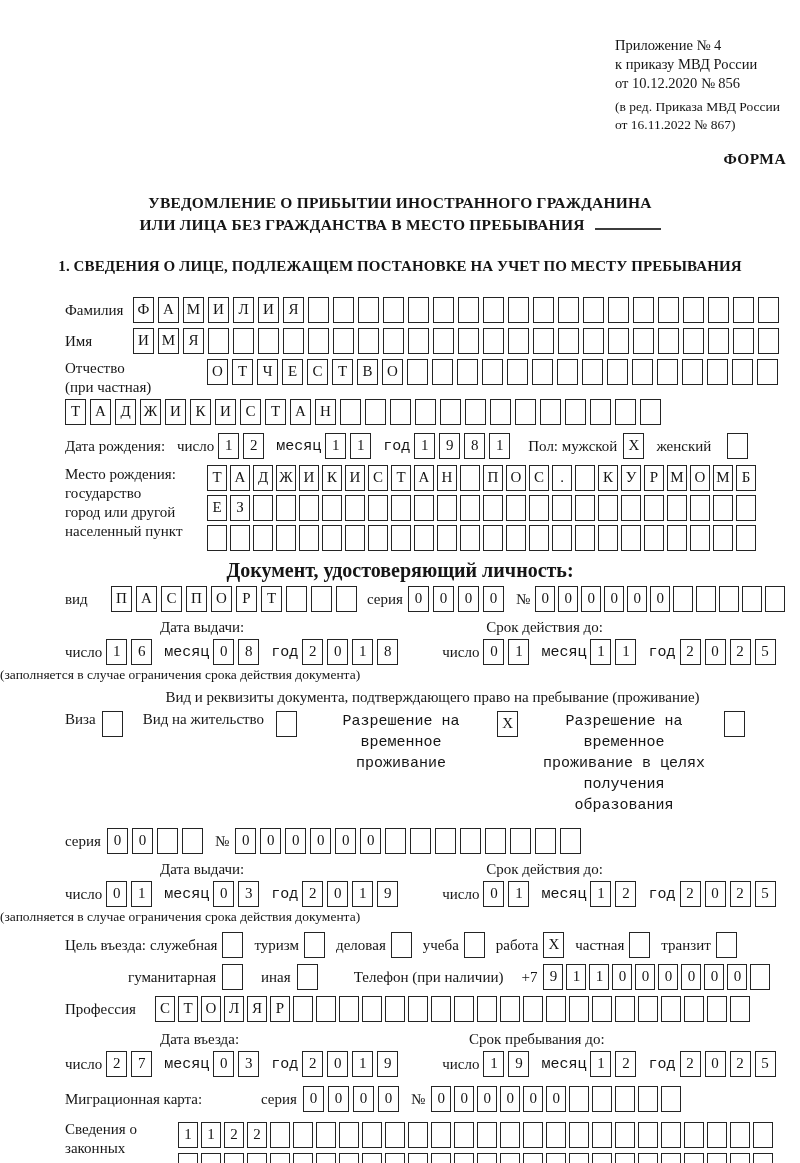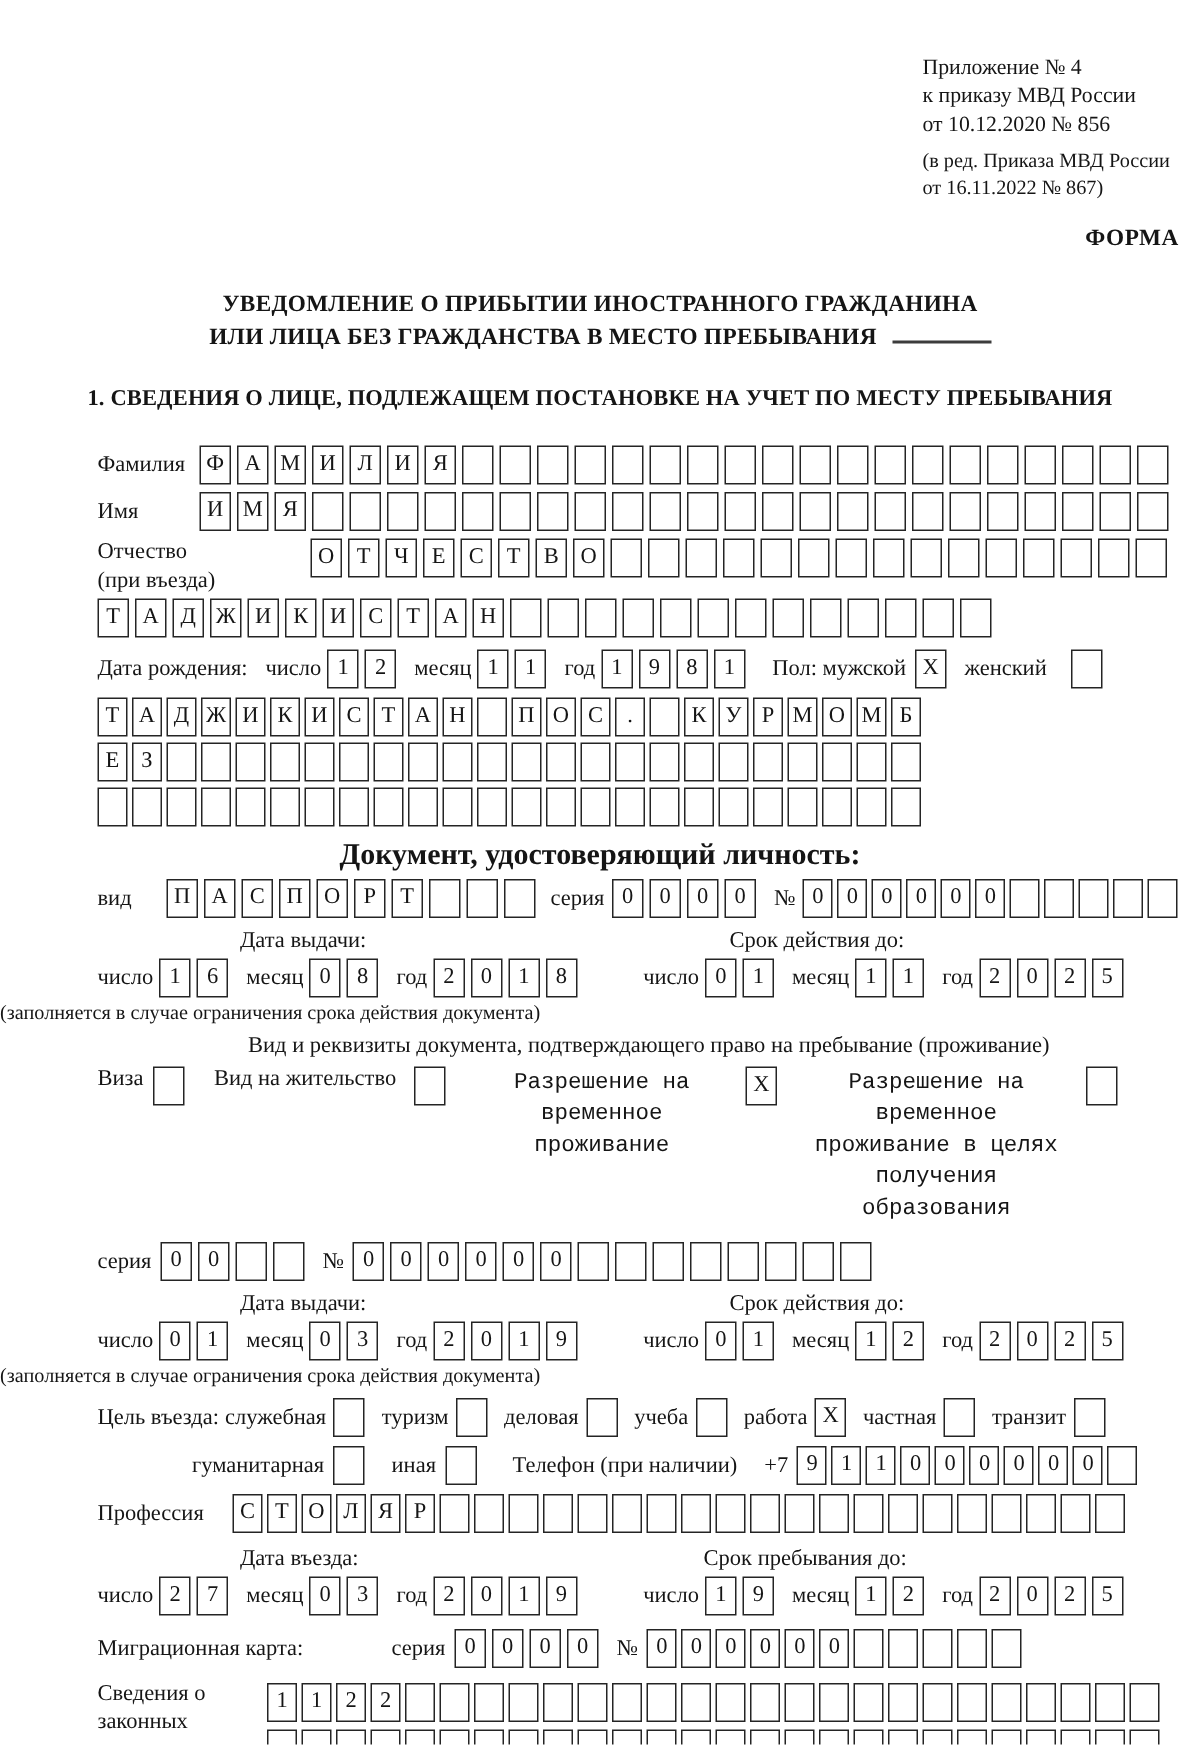--- a/index.html
+++ b/index.html
@@ -33,21 +33,21 @@
     margin-right:4px; text-align:center; line-height:23px; font-size:15px;
     background:#fff;
   }
   .cellrow.sm .cell { width:20px; margin-right:3px; }
   .stack { display:flex; flex-direction:column; row-gap:4px; }
 
   .doc-head { text-align:center; font-weight:bold; font-size:20px; margin-top:8px; }
   .dhdr { display:flex; margin-left:65px; margin-top:7px; }
   .drow { display:flex; align-items:center; margin-left:65px; margin-top:3px; white-space:nowrap; }
   .dlbl { margin-right:4px; }
-  .mlbl { margin-left:8px; margin-right:4px; }
+  .mlbl { margin-left:8px; margin-right:4px;font-family:Liberation Mono, monospace; }
   .note { padding-right:32px; font-size:13.5px; margin-top:2px; }
   .intro { margin-left:65px; margin-top:6px;text-align:center; }
 </style>
 </head>
 <body>
 
 <div class="page">
 
   <div class="hdr">
     <div>Приложение № 4</div>
@@ -127,21 +127,21 @@
         <span class="cell"></span>
         <span class="cell"></span>
         <span class="cell"></span>
         <span class="cell"></span>
       </span>
   </div>
 
   <div class="frow top">
     <span class="lblblock" style="width:142px">
       <span class="ln">Отчество</span>
-      <span class="ln">(при въезда)</span>
+      <span class="ln">(при частная)</span>
     </span>
     <span class="cellrow">
         <span class="cell">О</span>
         <span class="cell">Т</span>
         <span class="cell">Ч</span>
         <span class="cell">Е</span>
         <span class="cell">С</span>
         <span class="cell">Т</span>
         <span class="cell">В</span>
         <span class="cell">О</span>
@@ -215,20 +215,26 @@
     <span class="cellrow">
         <span class="cell">X</span>
       </span>
     <span class="lbl" style="margin-left:8px;margin-right:16px">женский</span>
     <span class="cellrow">
         <span class="cell"></span>
       </span>
   </div>
 
   <div class="frow top" style="margin-top:6px">
+    <span class="lblblock" style="width:142px">
+      <span class="ln">Место рождения:</span>
+      <span class="ln">государство</span>
+      <span class="ln">город или другой</span>
+      <span class="ln">населенный пункт</span>
+    </span>
     <span class="stack">
       <span class="cellrow sm">
           <span class="cell">Т</span>
           <span class="cell">А</span>
           <span class="cell">Д</span>
           <span class="cell">Ж</span>
           <span class="cell">И</span>
           <span class="cell">К</span>
           <span class="cell">И</span>
           <span class="cell">С</span>
@@ -516,21 +522,21 @@
 
   <div class="frow" style="margin-left:128px;margin-top:6px">
     <span class="lbl">гуманитарная</span>
     <span class="cellrow" style="margin-left:6px">
         <span class="cell"></span>
       </span>
     <span class="lbl" style="margin-left:14px">иная</span>
     <span class="cellrow" style="margin-left:6px">
         <span class="cell"></span>
       </span>
-    <span class="lbl" style="margin-left:20px">Телефон (при наличии)</span>
+    <span class="lbl" style="margin-left:32px">Телефон (при наличии)</span>
     <span class="lbl" style="margin-left:18px">+7</span>
     <span class="cellrow sm" style="margin-left:6px">
         <span class="cell">9</span>
         <span class="cell">1</span>
         <span class="cell">1</span>
         <span class="cell">0</span>
         <span class="cell">0</span>
         <span class="cell">0</span>
         <span class="cell">0</span>
         <span class="cell">0</span>

